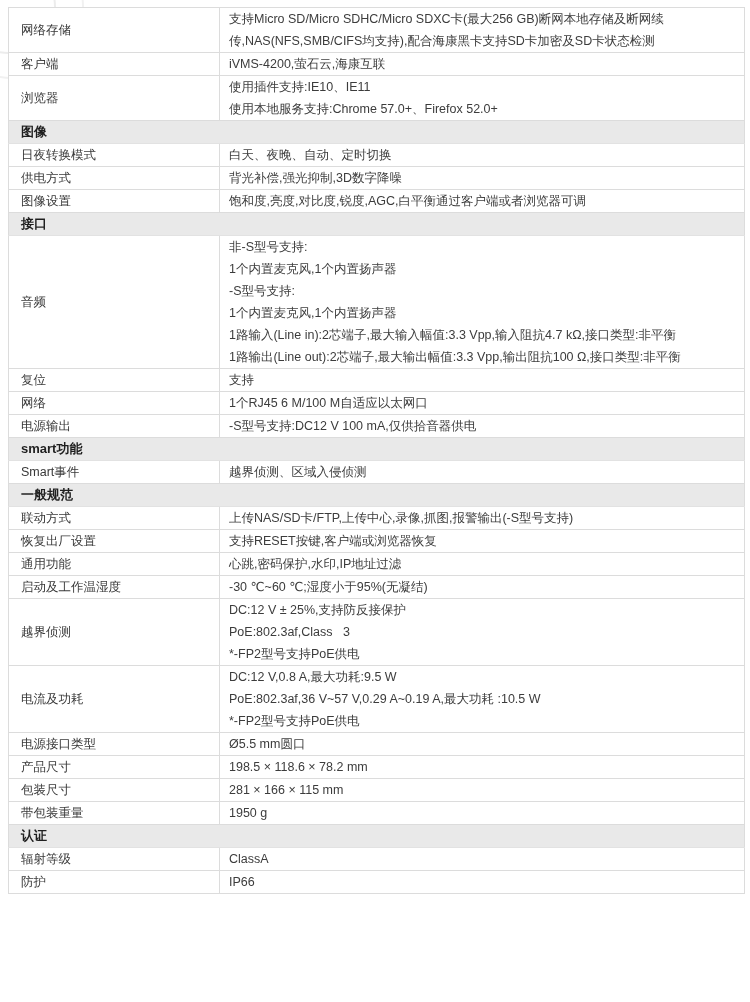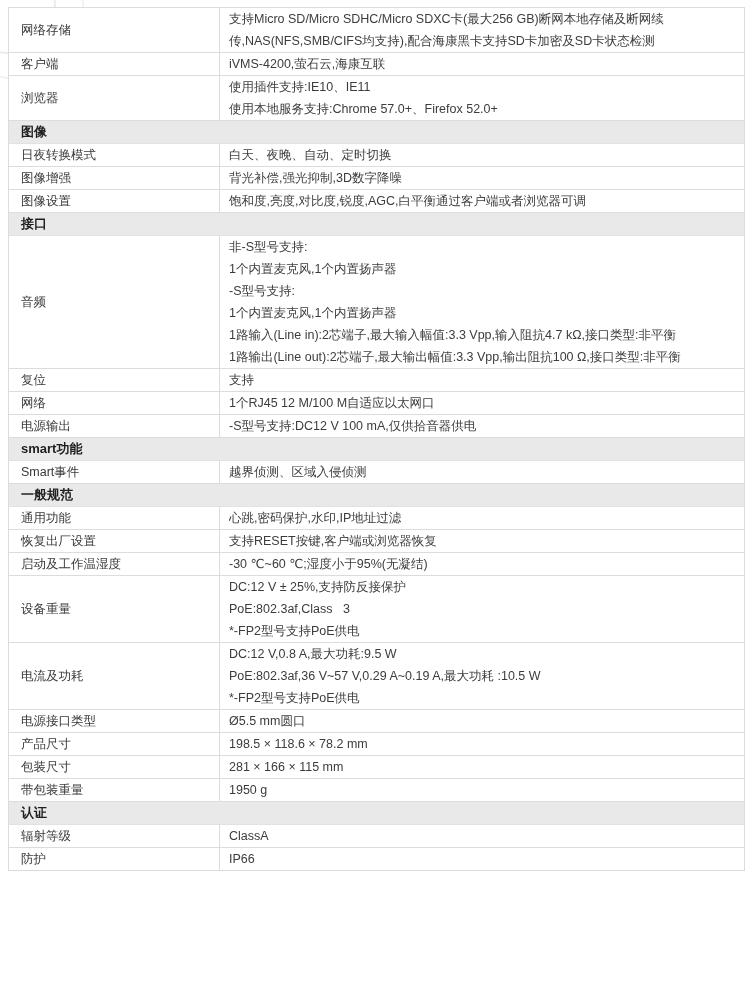--- a/index.html
+++ b/index.html
@@ -98,21 +98,21 @@
 使用本地服务支持:Chrome 57.0+、Firefox 52.0+</td>
         </tr>
         <tr class="section">
           <td colspan="2">图像</td>
         </tr>
         <tr class="data">
           <td class="label">日夜转换模式</td>
           <td class="value">白天、夜晚、自动、定时切换</td>
         </tr>
         <tr class="data">
-          <td class="label">图像增强</td>
+          <td class="label">供电方式</td>
           <td class="value">背光补偿,强光抑制,3D数字降噪</td>
         </tr>
         <tr class="data">
           <td class="label">图像设置</td>
           <td class="value">饱和度,亮度,对比度,锐度,AGC,白平衡通过客户端或者浏览器可调</td>
         </tr>
         <tr class="section">
           <td colspan="2">接口</td>
         </tr>
         <tr class="data">
@@ -123,50 +123,54 @@
 1个内置麦克风,1个内置扬声器
 1路输入(Line in):2芯端子,最大输入幅值:3.3 Vpp,输入阻抗4.7 kΩ,接口类型:非平衡
 1路输出(Line out):2芯端子,最大输出幅值:3.3 Vpp,输出阻抗100 Ω,接口类型:非平衡</td>
         </tr>
         <tr class="data">
           <td class="label">复位</td>
           <td class="value">支持</td>
         </tr>
         <tr class="data">
           <td class="label">网络</td>
-          <td class="value">1个RJ45 12 M/100 M自适应以太网口</td>
+          <td class="value">1个RJ45 6 M/100 M自适应以太网口</td>
         </tr>
         <tr class="data">
           <td class="label">电源输出</td>
           <td class="value">-S型号支持:DC12 V 100 mA,仅供拾音器供电</td>
         </tr>
         <tr class="section">
           <td colspan="2">smart功能</td>
         </tr>
         <tr class="data">
           <td class="label">Smart事件</td>
           <td class="value">越界侦测、区域入侵侦测</td>
         </tr>
         <tr class="section">
           <td colspan="2">一般规范</td>
         </tr>
         <tr class="data">
+          <td class="label">联动方式</td>
+          <td class="value">上传NAS/SD卡/FTP,上传中心,录像,抓图,报警输出(-S型号支持)</td>
+        </tr>
+        <tr class="data">
+          <td class="label">恢复出厂设置</td>
+          <td class="value">支持RESET按键,客户端或浏览器恢复</td>
+        </tr>
+        <tr class="data">
           <td class="label">通用功能</td>
           <td class="value">心跳,密码保护,水印,IP地址过滤</td>
         </tr>
         <tr class="data">
-          <td class="label">恢复出厂设置</td>
-          <td class="value">支持RESET按键,客户端或浏览器恢复</td>
-        </tr>
-        <tr class="data">
           <td class="label">启动及工作温湿度</td>
           <td class="value">-30 ℃~60 ℃;湿度小于95%(无凝结)</td>
         </tr>
         <tr class="data">
-          <td class="label">设备重量</td>
+          <td class="label">越界侦测</td>
           <td class="value">DC:12 V ± 25%,支持防反接保护
 PoE:802.3af,Class   3
 *-FP2型号支持PoE供电</td>
         </tr>
         <tr class="data">
           <td class="label">电流及功耗</td>
           <td class="value">DC:12 V,0.8 A,最大功耗:9.5 W
 PoE:802.3af,36 V~57 V,0.29 A~0.19 A,最大功耗 :10.5 W
 *-FP2型号支持PoE供电</td>
         </tr>

